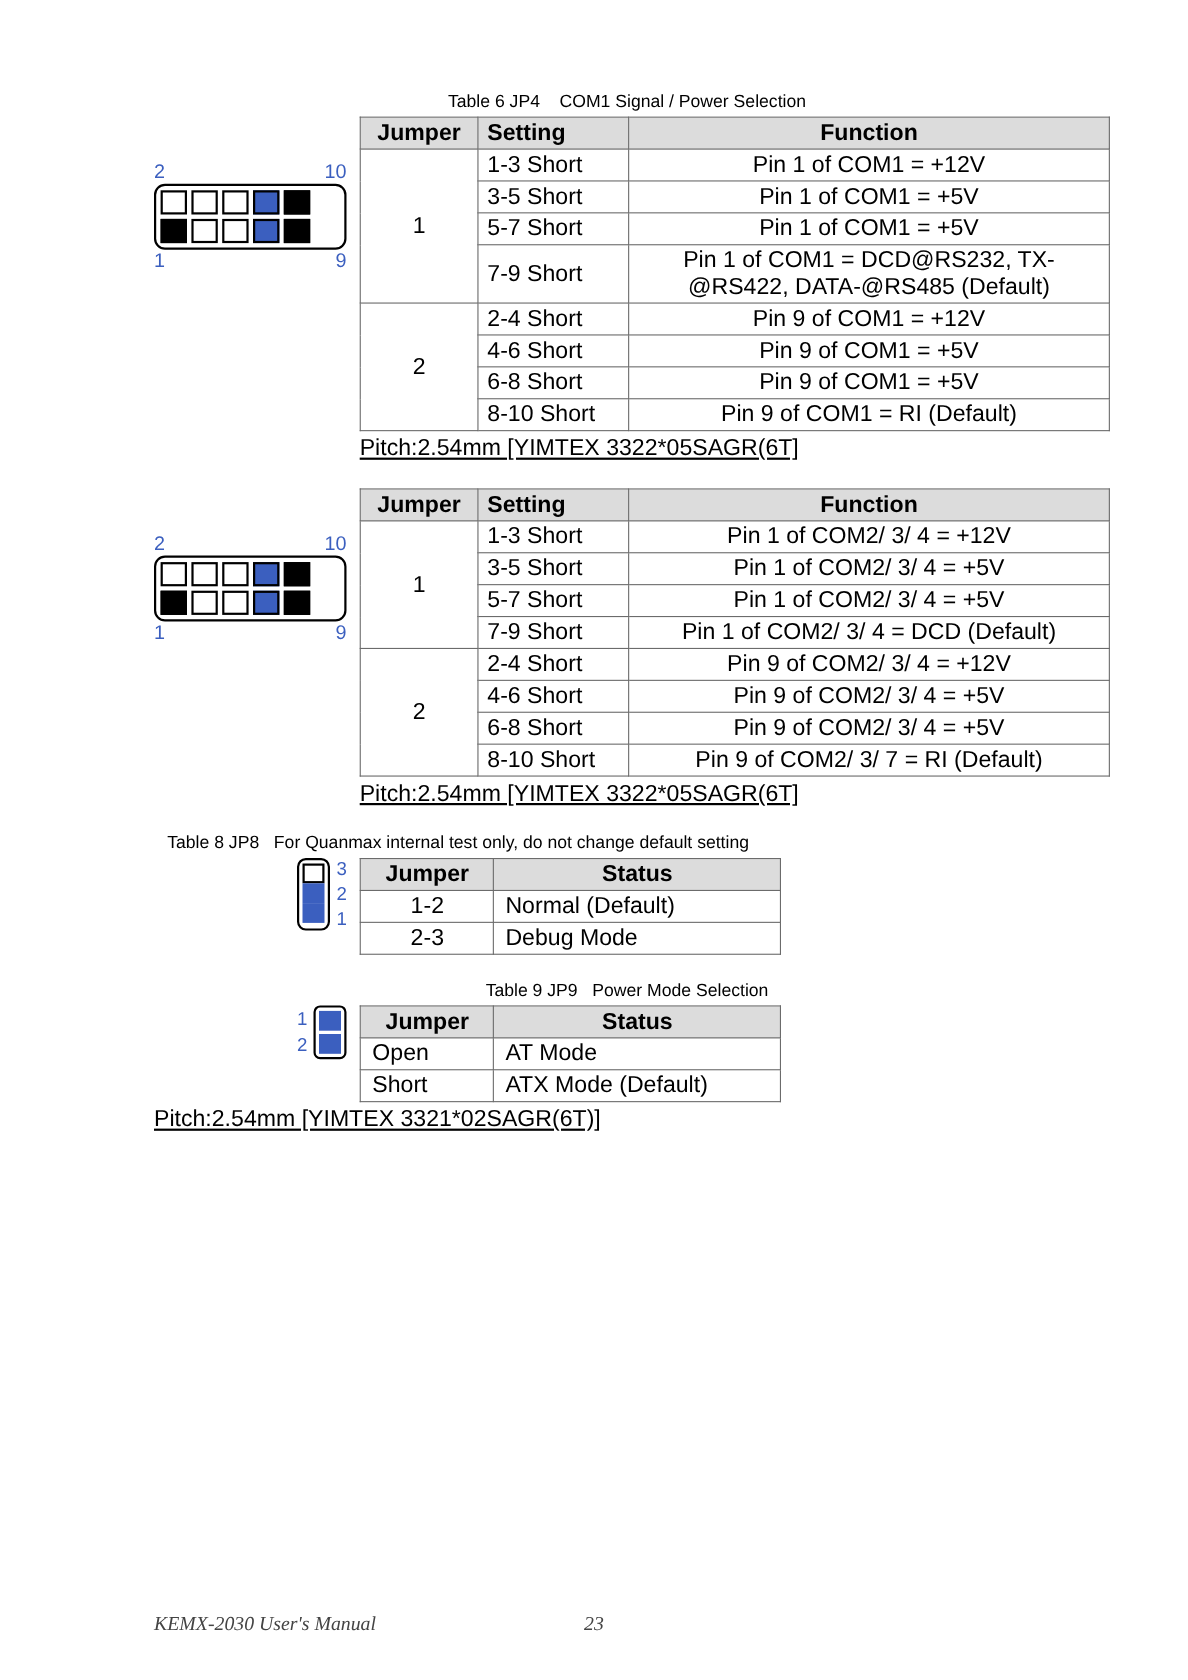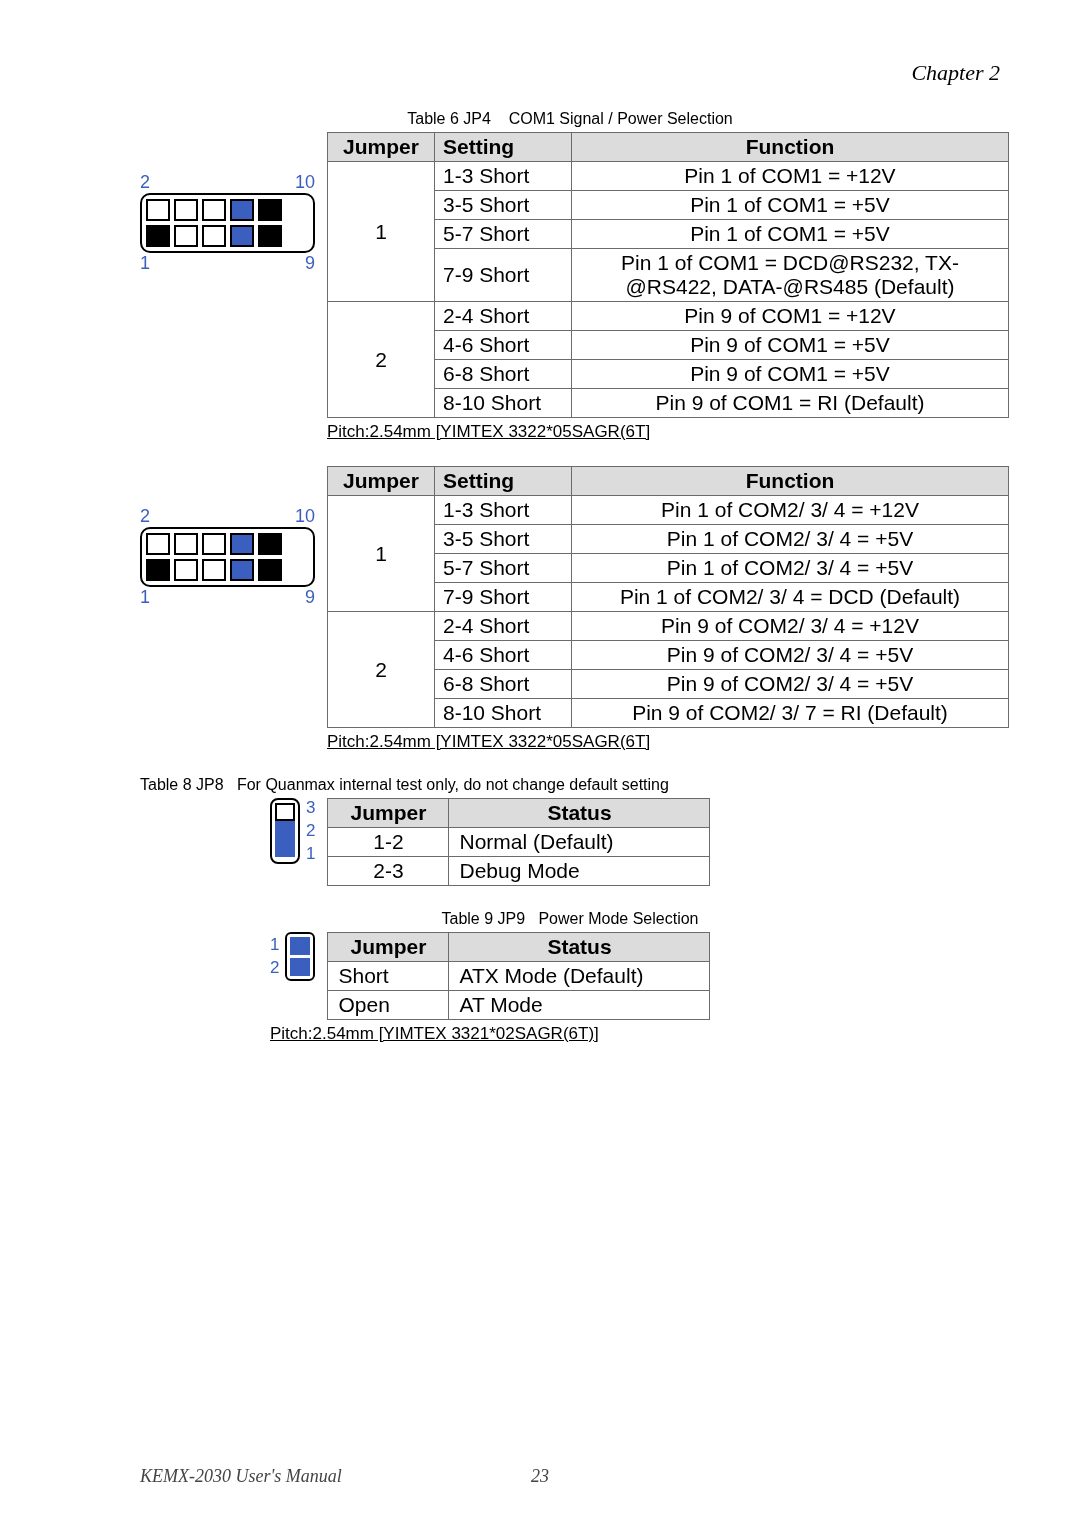--- a/index.html
+++ b/index.html
@@ -5,21 +5,21 @@
 html,body{margin:0;padding:0;font-family:Arial,Helvetica,sans-serif;font-size:20px;color:#000;background:#fff;width:1080px}
 .page{position:relative;width:1080px;height:1527px;padding:60px 80px 40px 140px;box-sizing:border-box}
 .chapter{text-align:right;font-style:italic;font-family:"Times New Roman",serif;font-size:22px;margin-bottom:20px}
 .sec{margin-top:24px}
 .caption{text-align:center;font-size:16px;margin:0 auto 4px;white-space:pre}
 .tbl{border-collapse:collapse;font-size:21px}
 .tbl th,.tbl td{border:1px solid #6b6b6b;padding:2px 8px;vertical-align:middle;text-align:center}
 .tbl th{background:#dcdcdc;font-weight:bold;text-align:center}
 .tbl .cjumper{text-align:center;width:90px}
 .tbl .csetting{text-align:left;width:120px}
-.pitch{text-decoration:underline;font-size:17px;margin-top:4px}
+.pitch{text-decoration:underline;font-size:21px;margin-top:4px}
 .row{display:flex;align-items:flex-start;gap:12px}
 .row .left{flex:0 0 auto}
 .row .right{flex:0 0 auto}
 .jplabel-top{color:#3b5fbf;font-size:18px;display:flex;justify-content:space-between}
 .jplabel-bot{color:#3b5fbf;font-size:18px;display:flex;justify-content:space-between}
 .hdr10{width:175px}
 .hdr10 .body{border:2px solid #000;border-radius:10px;padding:4px;display:flex;flex-direction:column;gap:4px}
 .pinrow{display:flex;gap:4px}
 .pin{width:24px;height:22px;box-sizing:border-box;border:2px solid #000;display:flex;align-items:center;justify-content:center}
 .pin.sq-open{background:#fff}
@@ -41,21 +41,20 @@
 .tbl-small td.c{text-align:center}
 .footer{position:absolute;bottom:40px;left:0;width:1080px;display:flex;justify-content:center;font-family:"Times New Roman",serif;font-style:italic;font-size:18px;color:#444}
 .footer .fl{position:absolute;left:140px}
 .footer .fc{}
 </style>
 </head>
 <body>
 
 <div class="page">
 
-  <div class="chapter">Chapter  2</div>
 
   <div class="sec">
     <div class="caption">Table 6 JP4    COM1 Signal / Power Selection</div>
     <div class="row">
       <div class="left" style="margin-top:40px">
         <div class="hdr10">
           <div class="jplabel-top">
               <span>2</span>
               <span>10</span>
             </div>
@@ -203,21 +202,21 @@
                 <td>Pin 9 of COM2/ 3/ 7 = RI (Default)</td>
               </tr>
         </tbody>
           </table>
         <div class="pitch">Pitch:2.54mm [YIMTEX 3322*05SAGR(6T]</div>
       </div>
     </div>
   </div>
 
   <div class="sec">
-    <div class="caption" style="text-align:left;margin-left:0">Table 8 JP8   For Quanmax internal test only, do not change default setting</div>
+    <div class="caption" style="text-align:left;margin-left:12px">Table 8 JP8   For Quanmax internal test only, do not change default setting</div>
     <div class="row" style="margin-left:130px">
       <div class="left small-hdr3">
         <div class="box">
           <div class="sq"></div>
           <div class="sqf"></div>
           <div class="sqf"></div>
         </div>
         <div class="col">
           <span class="lbl">3</span>
           <span class="lbl">2</span>
@@ -259,31 +258,31 @@
         </div>
       </div>
       <div class="right">
         <table class="tbl-small">
           <tbody>
               <tr>
                 <th style="width:100px">Jumper</th>
               <th style="width:240px">Status</th>
               </tr>
           <tr>
+                <td>Open</td>
+                <td>AT Mode</td>
+              </tr>
+          <tr>
                 <td>Short</td>
                 <td>ATX Mode (Default)</td>
               </tr>
-          <tr>
-                <td>Open</td>
-                <td>AT Mode</td>
-              </tr>
-        </tbody>
-          </table>
-      </div>
-    </div>
-    <div class="pitch" style="margin-left:130px">Pitch:2.54mm [YIMTEX 3321*02SAGR(6T)]</div>
+        </tbody>
+          </table>
+      </div>
+    </div>
+    <div class="pitch" style="">Pitch:2.54mm [YIMTEX 3321*02SAGR(6T)]</div>
   </div>
 
   <div class="footer">
     <span class="fl">KEMX-2030 User's Manual</span>
     <span class="fc">23</span>
   </div>
 </div>
 
 </body></html>

